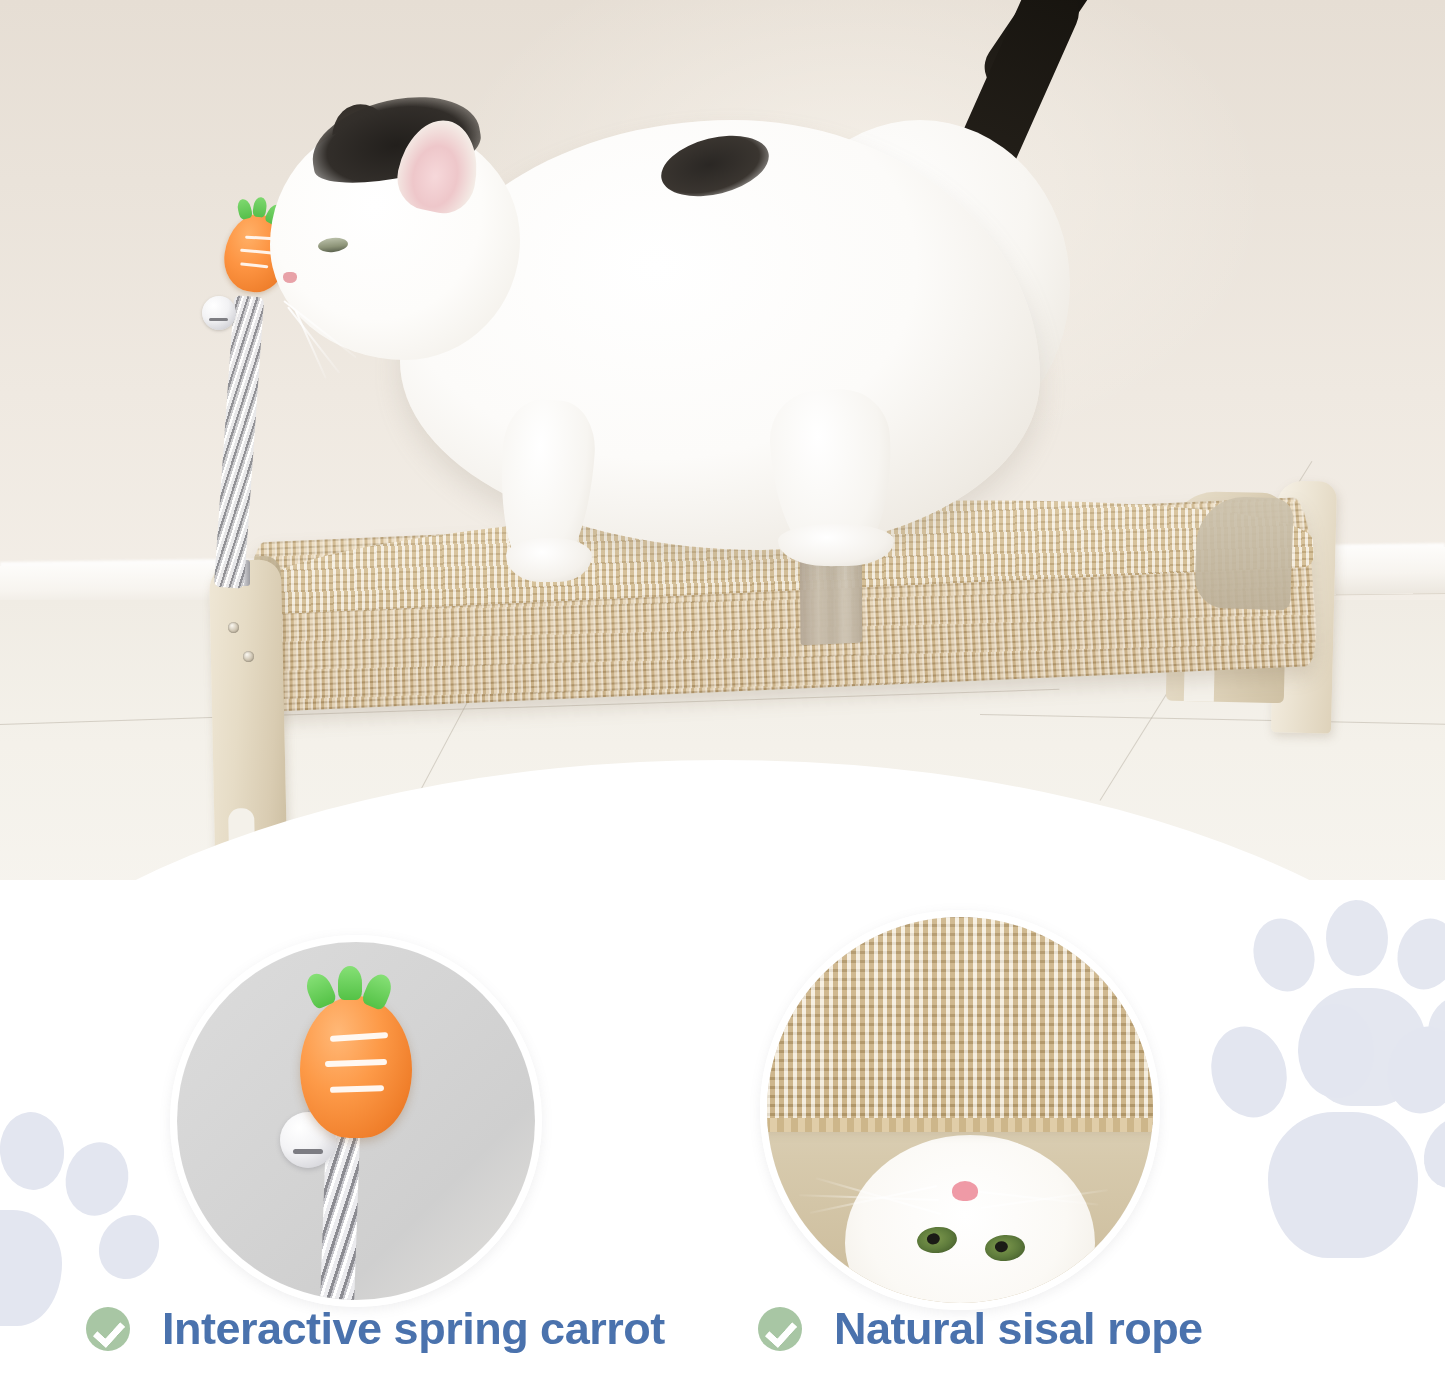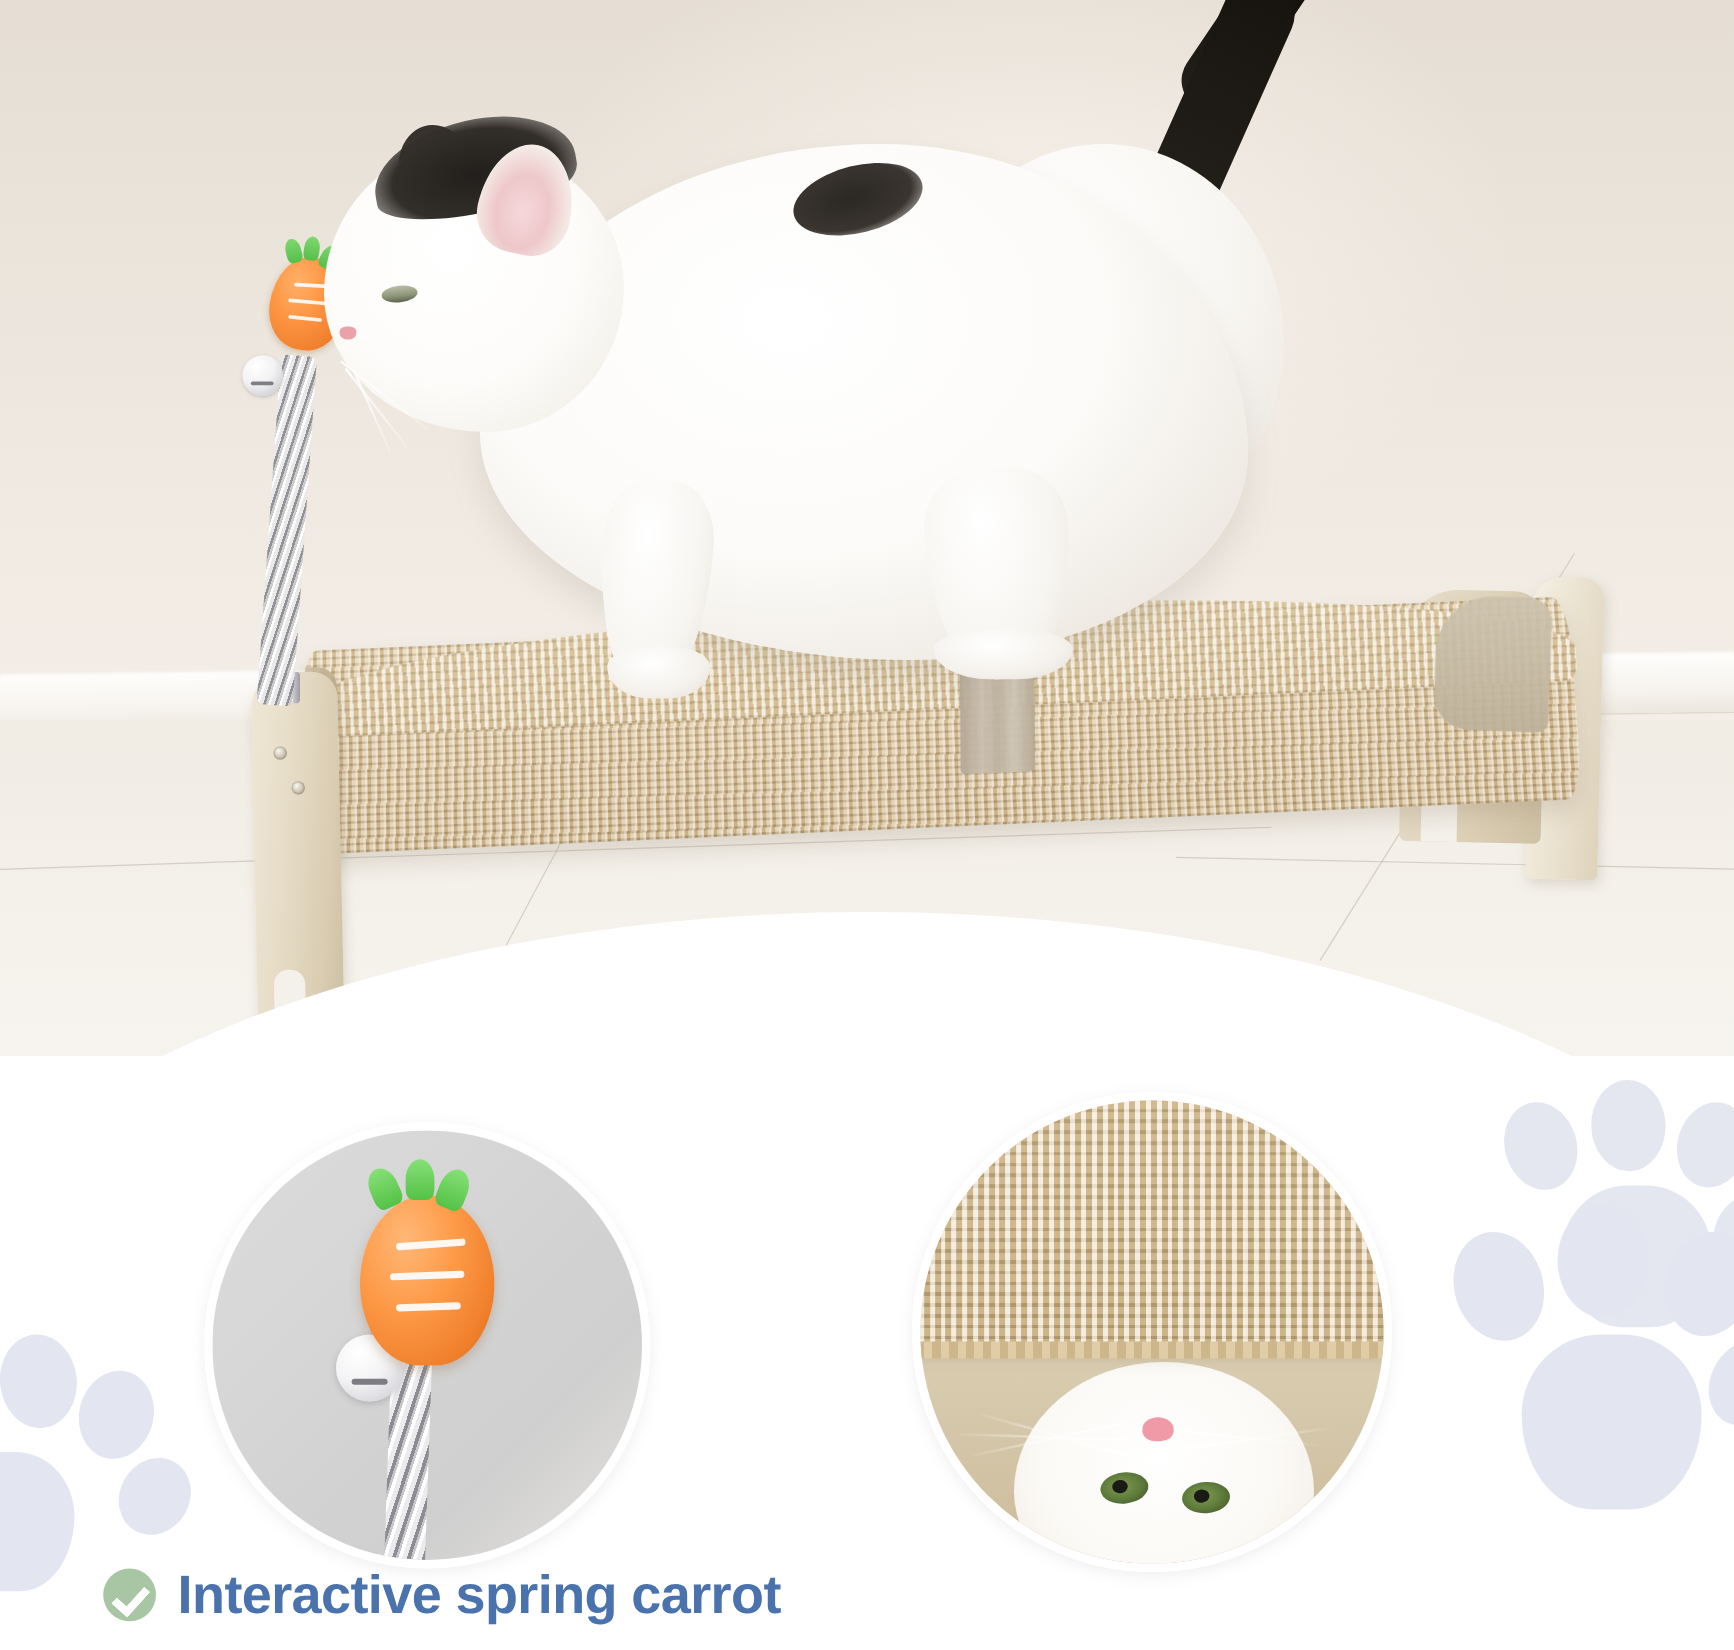--- a/index.html
+++ b/index.html
@@ -560,21 +560,21 @@
   .cs-whisker.v2 { left: 172px; top: 282px; width: 140px; transform: rotate(182deg); transform-origin: left center; }
   .cs-whisker.v3 { left: 174px; top: 296px; width: 130px; transform: rotate(196deg); transform-origin: left center; }
   .cs-whisker.v4 { left: 212px; top: 274px; width: 120px; transform: rotate(6deg);  transform-origin: left center; }
   .cs-whisker.v5 { left: 214px; top: 290px; width: 128px; transform: rotate(-8deg); transform-origin: left center; }
 
   
   .caption {
     position: absolute;
     display: flex;
     align-items: center;
-    gap: 18px;
+    gap: 32px;
     white-space: nowrap;
   }
   .caption-1 { left: 86px;  top: 1306px; }
   .caption-2 { left: 758px; top: 1306px; }
 
   .check-badge {
     width: 44px; height: 44px;
     border-radius: 50%;
     background: #a8c6a4;
     position: relative;
@@ -719,14 +719,18 @@
     <div class="cs-cat-eye e2"></div>
     <div class="cs-mat"></div>
     <div class="cs-mat-edge"></div>
   </div>
 
   <div class="caption caption-1">
     <div class="check-badge"></div>
     <div class="caption-text">Interactive spring carrot</div>
   </div>
 
+  <div class="caption caption-2">
+    <div class="check-badge"></div>
+    <div class="caption-text">Natural sisal rope</div>
+  </div>
 
 </div>
 
 </body></html>

